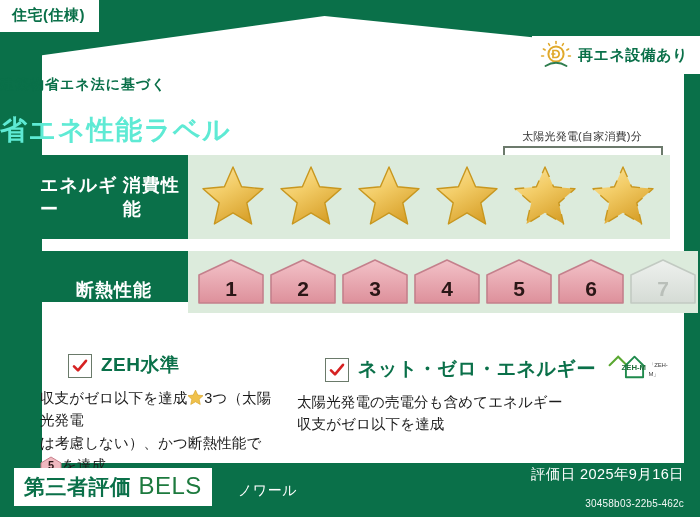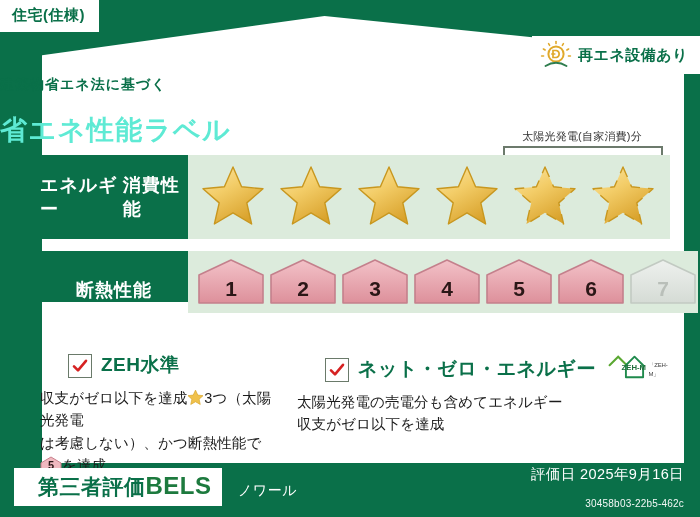--- a/index.html
+++ b/index.html
@@ -98,24 +98,24 @@
   .zehm-cap{font-size:6px;color:#444;letter-spacing:-.2px;padding-bottom:3px;}
   .crit-body{margin-top:9px;font-size:14.5px;color:#1b1b1b;line-height:1.55;letter-spacing:.1px;}
   .inline-star{display:inline-block;vertical-align:-3px;width:17px;height:17px;}
   .inline-house{display:inline-block;vertical-align:-4px;width:22px;height:18px;position:relative;}
   .inline-house .n{position:absolute;left:0;right:0;bottom:0px;text-align:center;font-size:11px;font-weight:bold;color:#2b1717;}
 
   
   .footer{position:absolute;left:0;right:0;bottom:0;height:54px;z-index:5;}
   .bels-box{
     position:absolute;left:14px;bottom:11px;background:#fff;
-    padding:4px 10px 5px 24px;display:flex;align-items:baseline;
+    padding:4px 10px 5px 10px;display:flex;align-items:baseline;gap:7px;
   }
   .bels-jp{font-size:21px;font-weight:bold;color:#0a7049;letter-spacing:.5px;}
-  .bels-en{font-size:24px;font-weight:bold;color:#1d7a3e;letter-spacing:.5px;}
+  .bels-en{font-size:24px;font-weight:normal;color:#1d7a3e;letter-spacing:.5px;}
   .owner{position:absolute;left:238px;bottom:17px;color:#ffffff;font-size:14px;letter-spacing:.5px;}
   .footer-right{position:absolute;right:16px;bottom:8px;text-align:right;color:#fff;}
   .eval-date{font-size:14.5px;letter-spacing:.4px;margin-left:48px;}
   .eval-id{font-size:10px;letter-spacing:.2px;margin-top:14px;opacity:.95;}
 </style>
 </head>
 <body>
 
 <div class="label-card">
 

